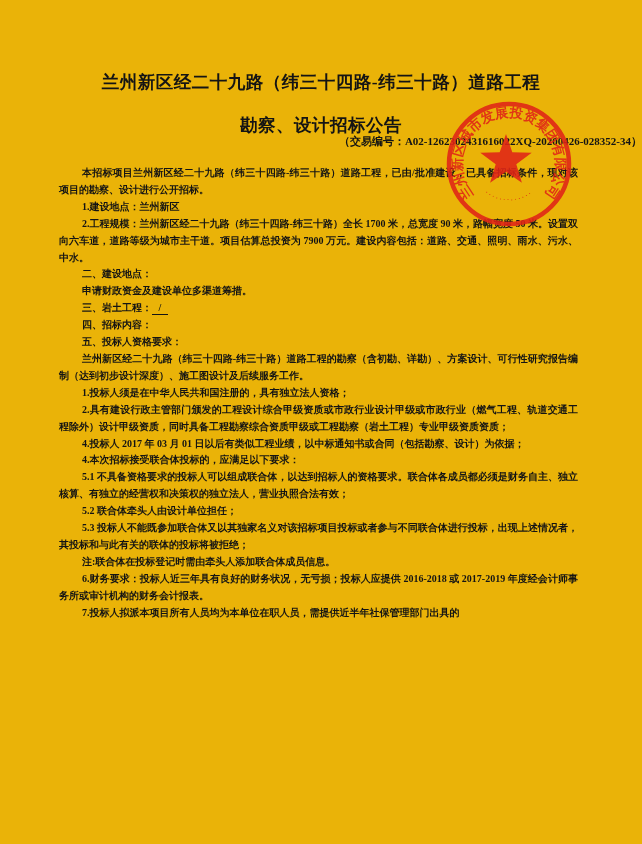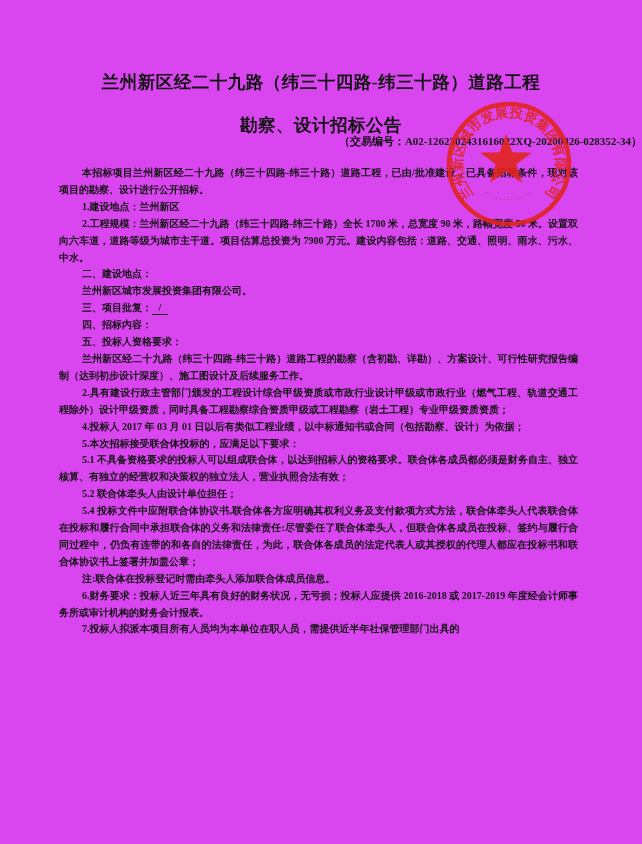--- a/index.html
+++ b/index.html
@@ -1,20 +1,20 @@
 <!DOCTYPE html>
 <html><head>
 <meta charset="utf-8">
 <style>
   html, body { margin: 0; padding: 0; background: #ffffff; }
   .page {
     position: relative;
     width: 642px;
     height: 844px;
-    background: #d946ef;
+    background: #eab308;
     overflow: hidden;
     font-family: "Liberation Serif", "DejaVu Serif", serif;
     color: #141414;
   }
   .doc-title {
     position: absolute;
     left: 0; width: 100%;
     text-align: center;
     font-size: 17.5px;
     font-weight: 700;
@@ -82,33 +82,34 @@
 
   <div class="doc-title doc-title-2">勘察、设计招标公告</div>
 
   <div class="transaction-line">（交易编号：A02-1262302431616022XQ-20200426-028352-34）</div>
 
   <div class="doc-body">
     <p>本招标项目兰州新区经二十九路（纬三十四路-纬三十路）道路工程，已由/批准建设，已具备招标条件，现对该项目的勘察、设计进行公开招标。</p>
     <p>1.建设地点：兰州新区</p>
     <p>2.工程规模：兰州新区经二十九路（纬三十四路-纬三十路）全长 1700 米，总宽度 90 米，路幅宽度 50 米。设置双向六车道，道路等级为城市主干道。项目估算总投资为 7900 万元。建设内容包括：道路、交通、照明、雨水、污水、中水。</p>
     <p>二、建设地点：</p>
-    <p>兰州新区城市发展投资集团有限公司。</p>
+    <p>申请财政资金及建设单位多渠道筹措。</p>
     <p>
-      <span>三、项目批复：</span><span class="approval-blank">/</span>
+      <span>三、岩土工程：</span><span class="approval-blank">/</span>
     </p>
     <p>四、招标内容：</p>
     <p>五、投标人资格要求：</p>
     <p>兰州新区经二十九路（纬三十四路-纬三十路）道路工程的勘察（含初勘、详勘）、方案设计、可行性研究报告编制（达到初步设计深度）、施工图设计及后续服务工作。</p>
+    <p>1.投标人须是在中华人民共和国注册的，具有独立法人资格；</p>
     <p>2.具有建设行政主管部门颁发的工程设计综合甲级资质或市政行业设计甲级或市政行业（燃气工程、轨道交通工程除外）设计甲级资质，同时具备工程勘察综合资质甲级或工程勘察（岩土工程）专业甲级资质资质；</p>
     <p>4.投标人 2017 年 03 月 01 日以后有类似工程业绩，以中标通知书或合同（包括勘察、设计）为依据；</p>
-    <p>5.本次招标接受联合体投标的，应满足以下要求：</p>
+    <p>4.本次招标接受联合体投标的，应满足以下要求：</p>
     <p>5.1 不具备资格要求的投标人可以组成联合体，以达到招标人的资格要求。联合体各成员都必须是财务自主、独立核算、有独立的经营权和决策权的独立法人，营业执照合法有效；</p>
     <p>5.2 联合体牵头人由设计单位担任；</p>
-    <p>5.4 投标文件中应附联合体协议书,联合体各方应明确其权利义务及支付款项方式方法，联合体牵头人代表联合体在投标和履行合同中承担联合体的义务和法律责任:尽管委任了联合体牵头人，但联合体各成员在投标、签约与履行合同过程中，仍负有连带的和各自的法律责任，为此，联合体各成员的法定代表人或其授权的代理人都应在投标书和联合体协议书上签署并加盖公章；</p>
+    <p>5.3 投标人不能既参加联合体又以其独家名义对该招标项目投标或者参与不同联合体进行投标，出现上述情况者，其投标和与此有关的联体的投标将被拒绝；</p>
     <p>注:联合体在投标登记时需由牵头人添加联合体成员信息。</p>
     <p>6.财务要求：投标人近三年具有良好的财务状况，无亏损；投标人应提供 2016-2018 或 2017-2019 年度经会计师事务所或审计机构的财务会计报表。</p>
     <p>7.投标人拟派本项目所有人员均为本单位在职人员，需提供近半年社保管理部门出具的</p>
   </div>
 
   <svg class="stamp" viewBox="-70 -70 140 140" xmlns="http://www.w3.org/2000/svg">
     <circle r="60" fill="none" stroke-width="4.5" stroke="#e02417"></circle>
     <defs>
       <path id="arcTop" d="M -33.2 33.2 A 47 47 0 1 1 33.2 33.2" fill="none"></path>
       <path id="arcBottom" d="M -34.4 16.1 A 38 38 0 0 0 34.4 16.1" fill="none"></path>

